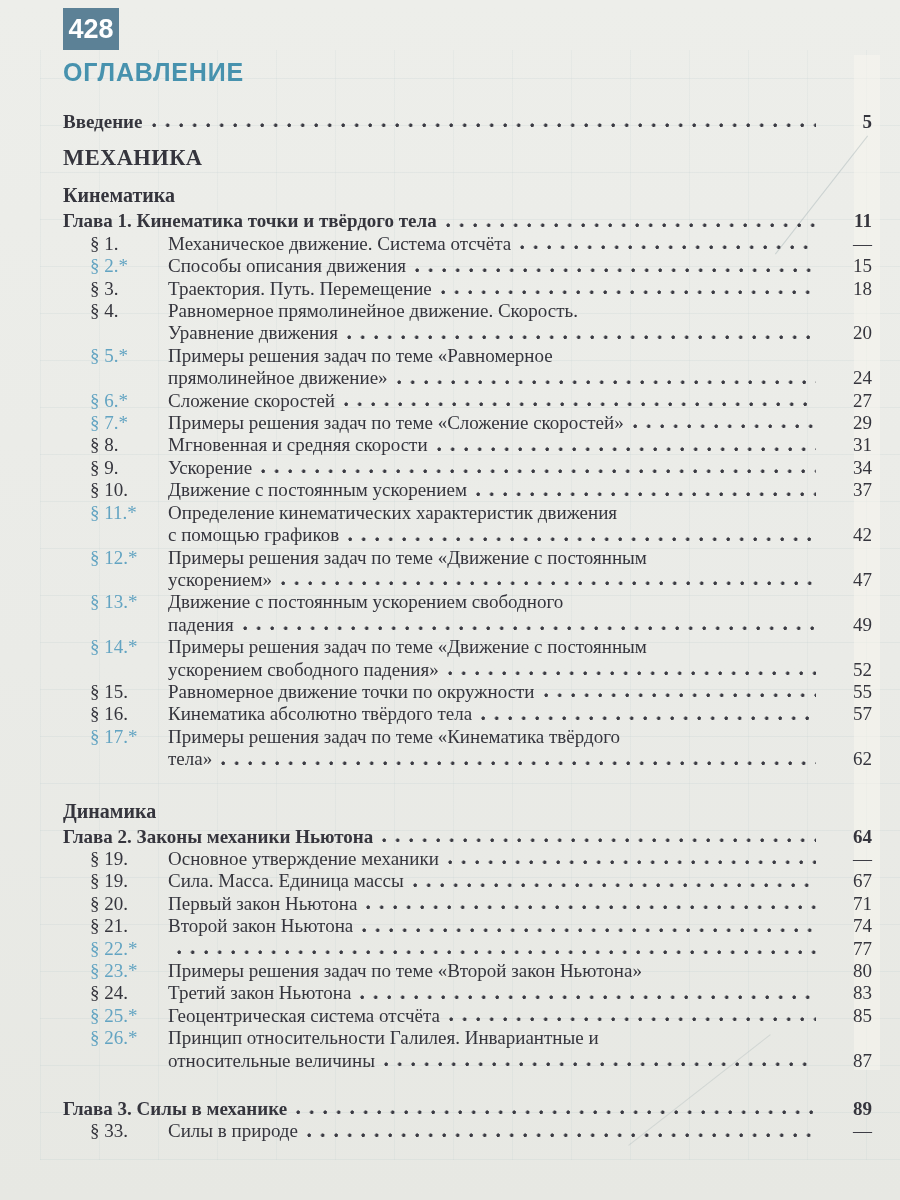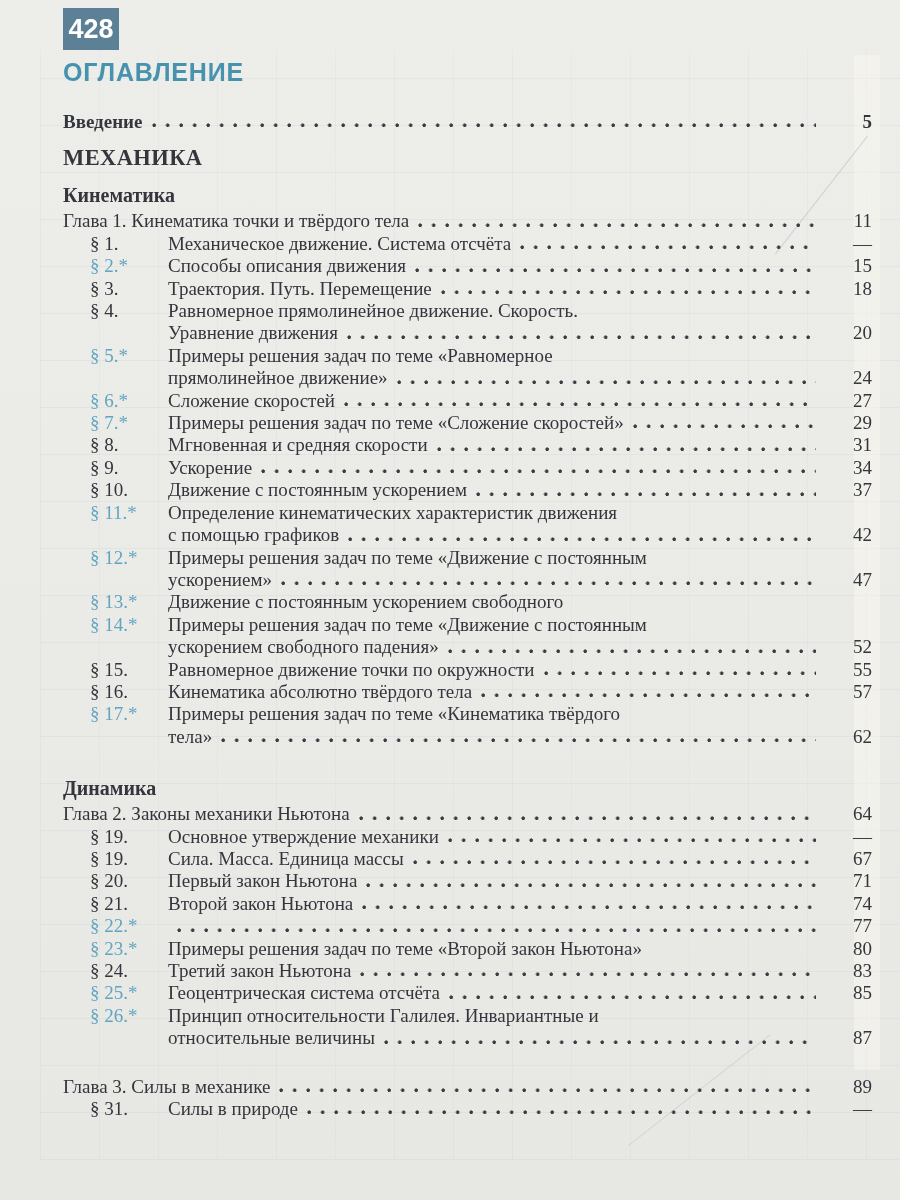--- a/index.html
+++ b/index.html
@@ -52,21 +52,21 @@
     background-size:13.5px 5px; background-repeat:repeat-x; background-position:left bottom;
     min-width:0;
   }
   .leader.nodots { background:none; }
   .pg { flex:0 0 46px; text-align:right; white-space:nowrap; }
 
   .intro { font-weight:700; margin-bottom:9px; }
   .part    { font:700 22.5px/26px "Liberation Serif","DejaVu Serif",serif; letter-spacing:.4px; margin:12px 0 10px; }
   .subpart { font:700 20px/24px "Liberation Serif","DejaVu Serif",serif; margin:12px 0 3px; }
   .subpart.gap { margin-top:28px; }
-  .chapter { font-weight:400; }
+  .chapter { font-weight:700; }
   .chapter.gap { margin-top:26px; }
 </style>
 </head>
 <body>
 
 <div class="page" style="--badge: #5c8196; --heading: #4792ae; --text: #35353d; --starred: #63a4c2;">
   <div class="bleed"></div>
   <div class="bleed-strip"></div>
   <div class="crease c1"></div>
   <div class="crease c2"></div>
@@ -198,20 +198,25 @@
             <span class="text">ускорением»</span>
             <span class="leader"></span>
             <span class="pg">47</span>
           </div>
         </div>
         <div class="entry section">
           <div class="line first">
             <span class="num starred">§ 13.*</span>
             <span class="text">Движение с постоянным ускорением свободного</span>
           </div>
+          <div class="line cont">
+            <span class="text">падения</span>
+            <span class="leader"></span>
+            <span class="pg">49</span>
+          </div>
         </div>
         <div class="entry section">
           <div class="line first">
             <span class="num starred">§ 14.*</span>
             <span class="text">Примеры решения задач по теме «Движение с постоянным</span>
           </div>
           <div class="line cont">
             <span class="text">ускорением свободного падения»</span>
             <span class="leader"></span>
             <span class="pg">52</span>
@@ -328,21 +333,21 @@
         </div>
         <div class="entry chapter gap">
           <div class="line">
             <span class="label">Глава 3. Силы в механике</span>
             <span class="leader"></span>
             <span class="pg">89</span>
           </div>
         </div>
         <div class="entry section">
           <div class="line first">
-            <span class="num">§ 31.</span>
+            <span class="num">§ 33.</span>
             <span class="text">Силы в природе</span>
             <span class="leader"></span>
             <span class="pg">—</span>
           </div>
         </div>
       </div>
   </div>
 </div>
 
 </body></html>

